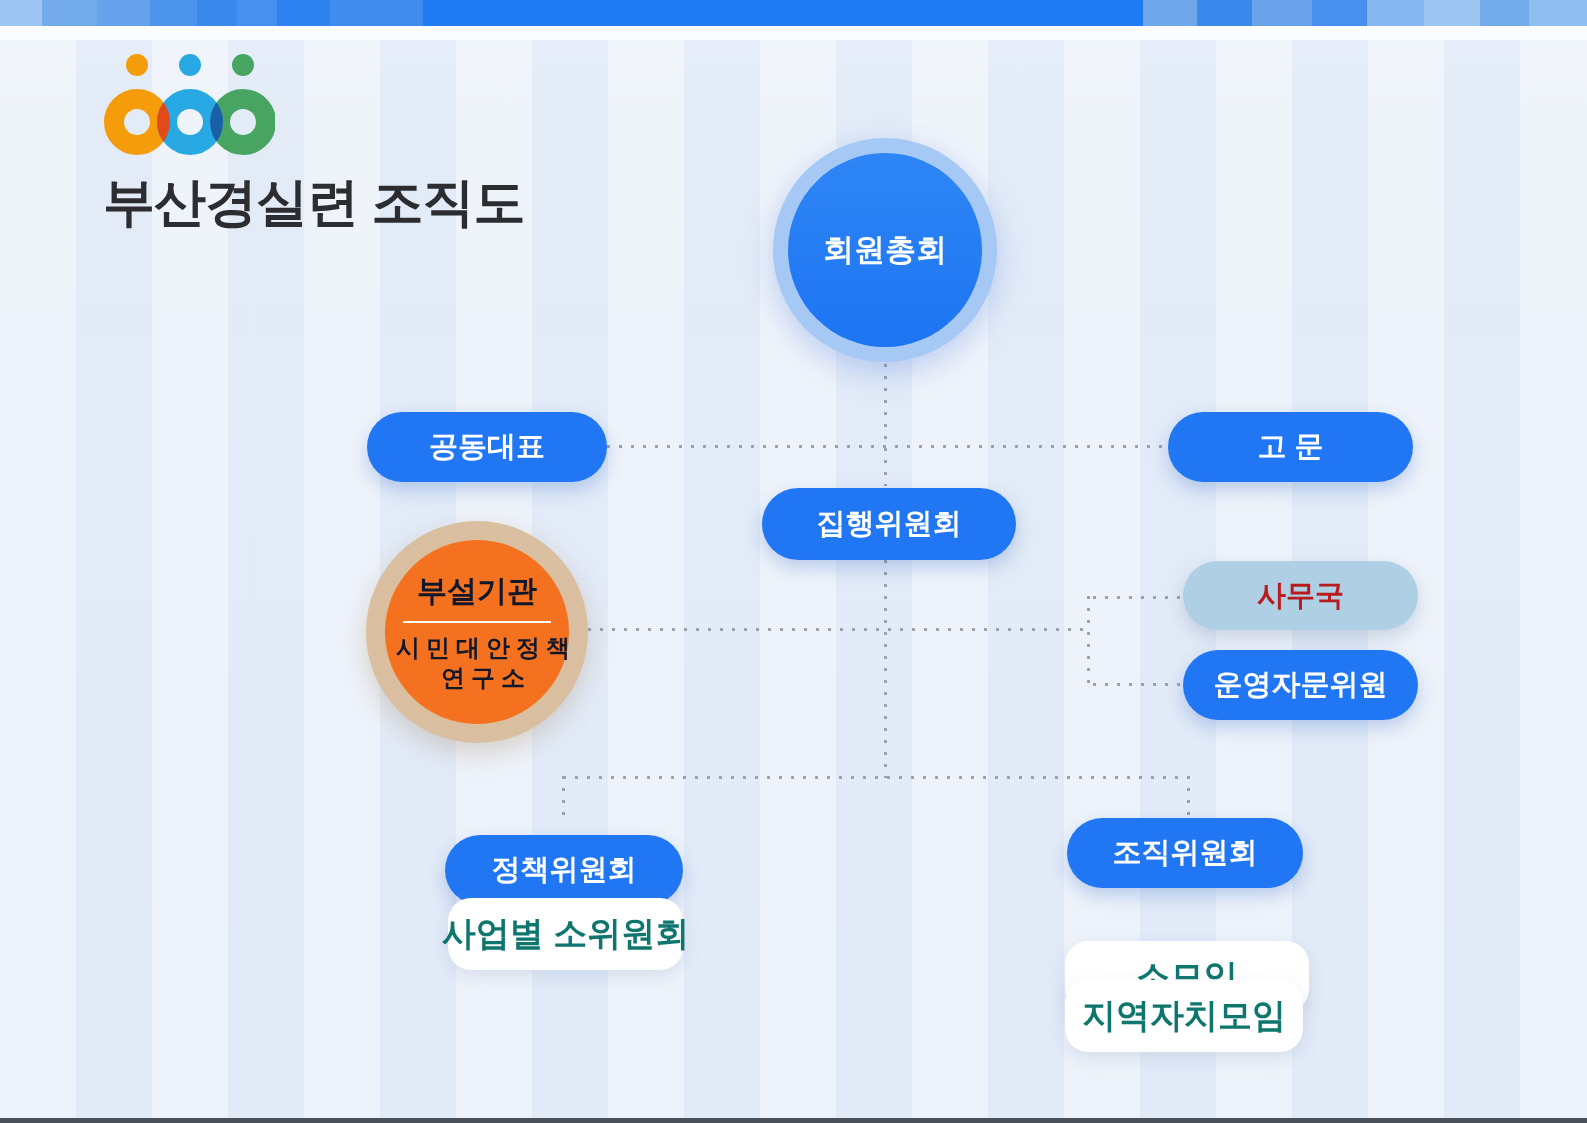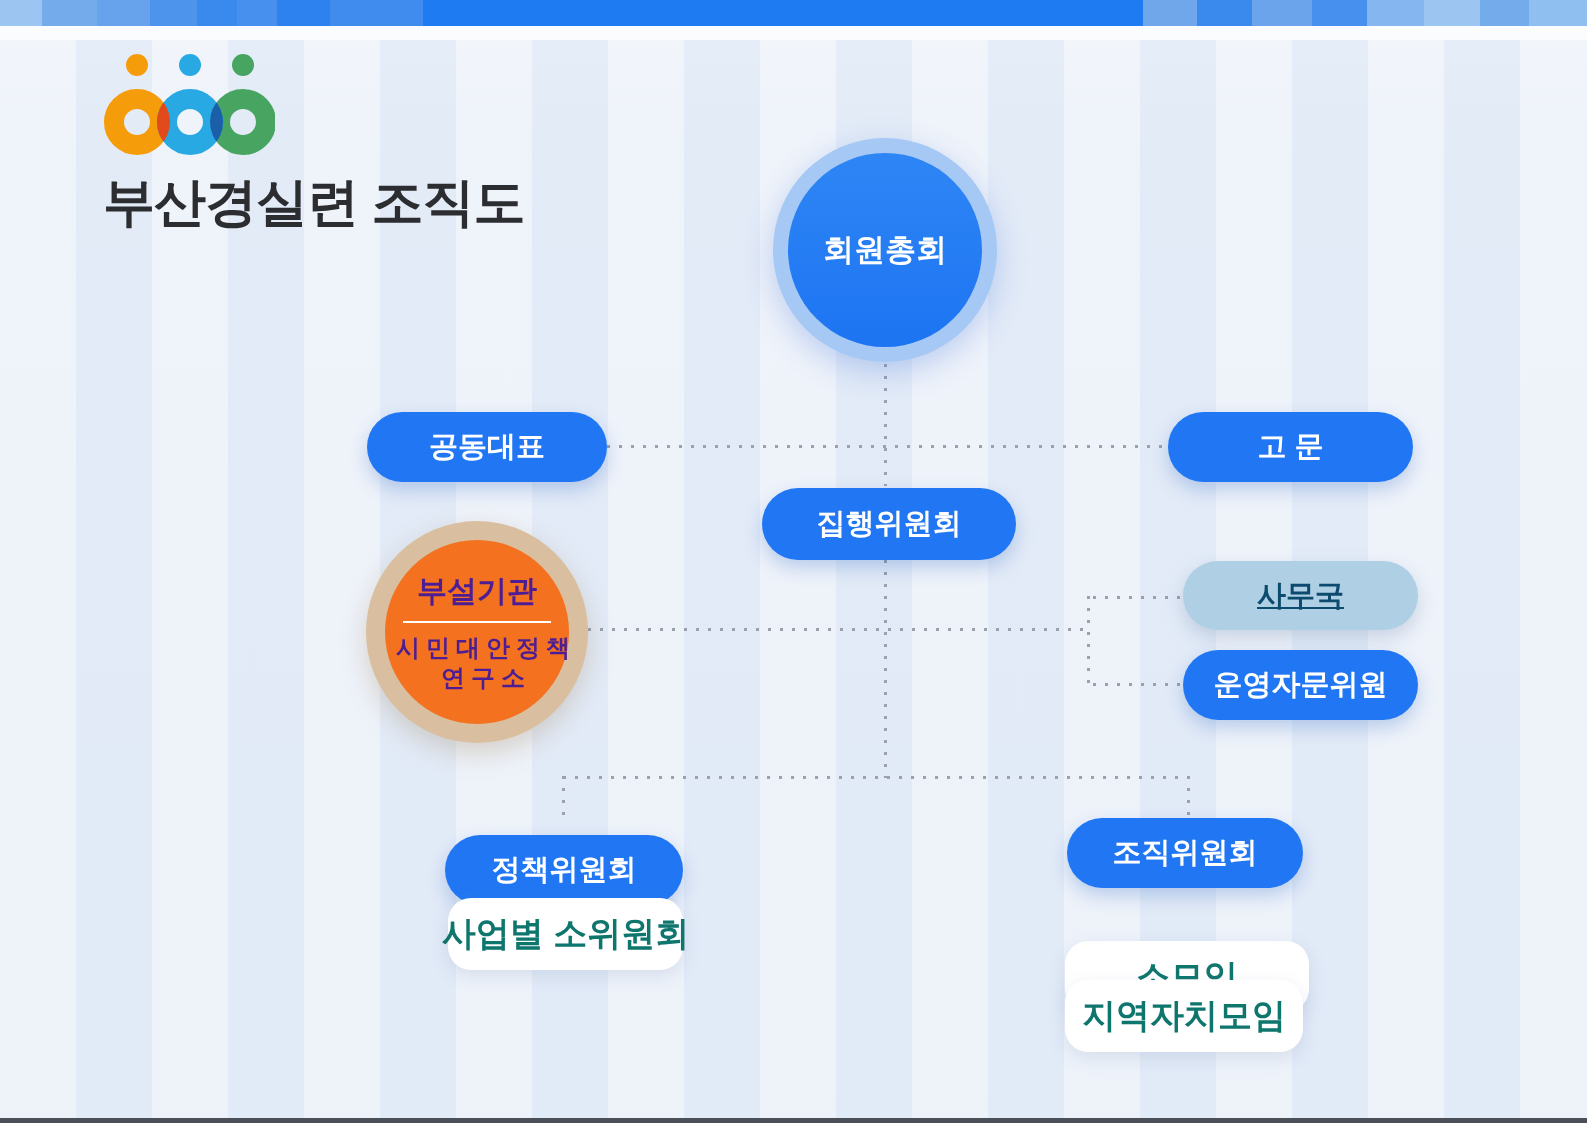--- a/index.html
+++ b/index.html
@@ -28,21 +28,21 @@
     position:absolute;left:103px;top:168px;width:620px;
     font-size:52px;font-weight:800;color:#2c2d30;letter-spacing:-1px;white-space:nowrap;
   }
   
   .pill{
     position:absolute;display:flex;align-items:center;justify-content:center;
     background:#2177f3;color:#ffffff;font-weight:700;font-size:29px;
     border-radius:999px;box-shadow:0 8px 18px rgba(33,90,190,0.25);
     white-space:nowrap;
   }
-  .pill.light{background:#afcfe4;color:#0c4a6e;box-shadow:0 8px 18px rgba(100,130,170,0.28);text-decoration:underline;}
+  .pill.light{background:#afcfe4;color:#b91c1c;box-shadow:0 8px 18px rgba(100,130,170,0.28);}
   .whitebox{
     position:absolute;display:flex;align-items:center;justify-content:center;
     background:#ffffff;color:#0f766e;font-weight:600;font-size:34px;
     border-radius:23px;box-shadow:0 6px 18px rgba(120,140,180,0.20);
     white-space:nowrap;
   }
   .big-circle{position:absolute;border-radius:50%;display:flex;align-items:center;justify-content:center;}
   .circle-assembly{
     left:773px;top:138px;width:224px;height:224px;background:#a6c8f4;
     box-shadow:0 10px 30px rgba(70,120,220,0.30);
@@ -54,21 +54,21 @@
     display:flex;align-items:center;justify-content:center;
     color:#fff;font-weight:700;font-size:31px;white-space:nowrap;
   }
   .circle-affiliated{
     left:366px;top:521px;width:222px;height:222px;background:#d9bf9f;
     box-shadow:0 10px 26px rgba(150,120,80,0.28);
   }
   .circle-affiliated .inner{
     width:184px;height:184px;border-radius:50%;background:#f4711f;
     display:flex;flex-direction:column;align-items:center;justify-content:center;
-    color:#4c1d95;text-align:center;
+    color:#0f172a;text-align:center;
   }
   .circle-affiliated .aff-title{font-size:30px;font-weight:800;white-space:nowrap;}
   .circle-affiliated .aff-divider{width:148px;height:2px;background:#ffffff;margin:9px 0 10px 0;}
   .circle-affiliated .aff-sub{font-size:24px;font-weight:600;letter-spacing:6px;line-height:1.25;white-space:nowrap;margin-left:18px;}
   
   .dot-h{position:absolute;height:3px;background:repeating-linear-gradient(90deg,#9aa1ab 0 3px,transparent 3px 12px);}
   .dot-v{position:absolute;width:3px;background:repeating-linear-gradient(180deg,#9aa1ab 0 3px,transparent 3px 12px);}
   
   .n-corep{left:367px;top:412px;width:240px;height:70px;}
   .n-advisors{left:1168px;top:412px;width:245px;height:70px;}

